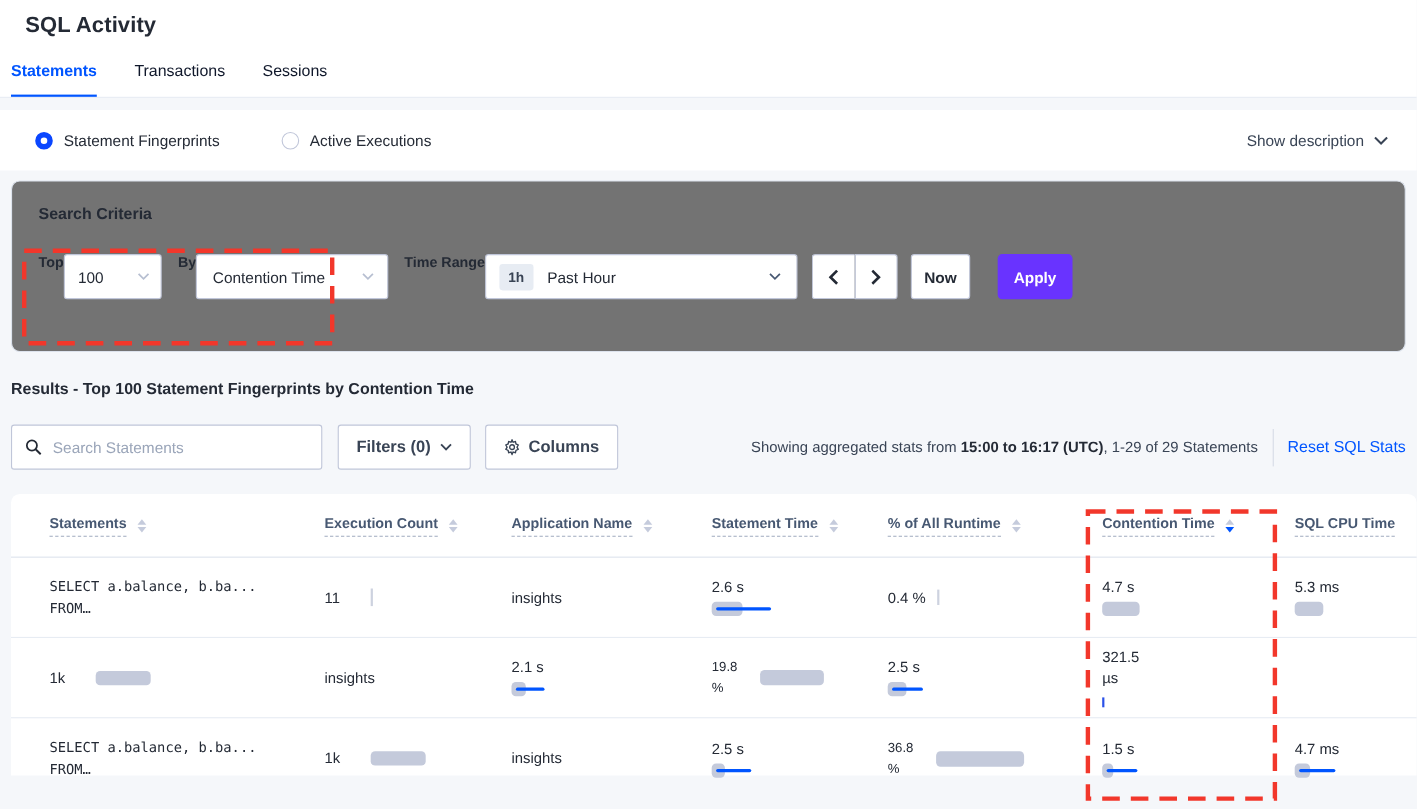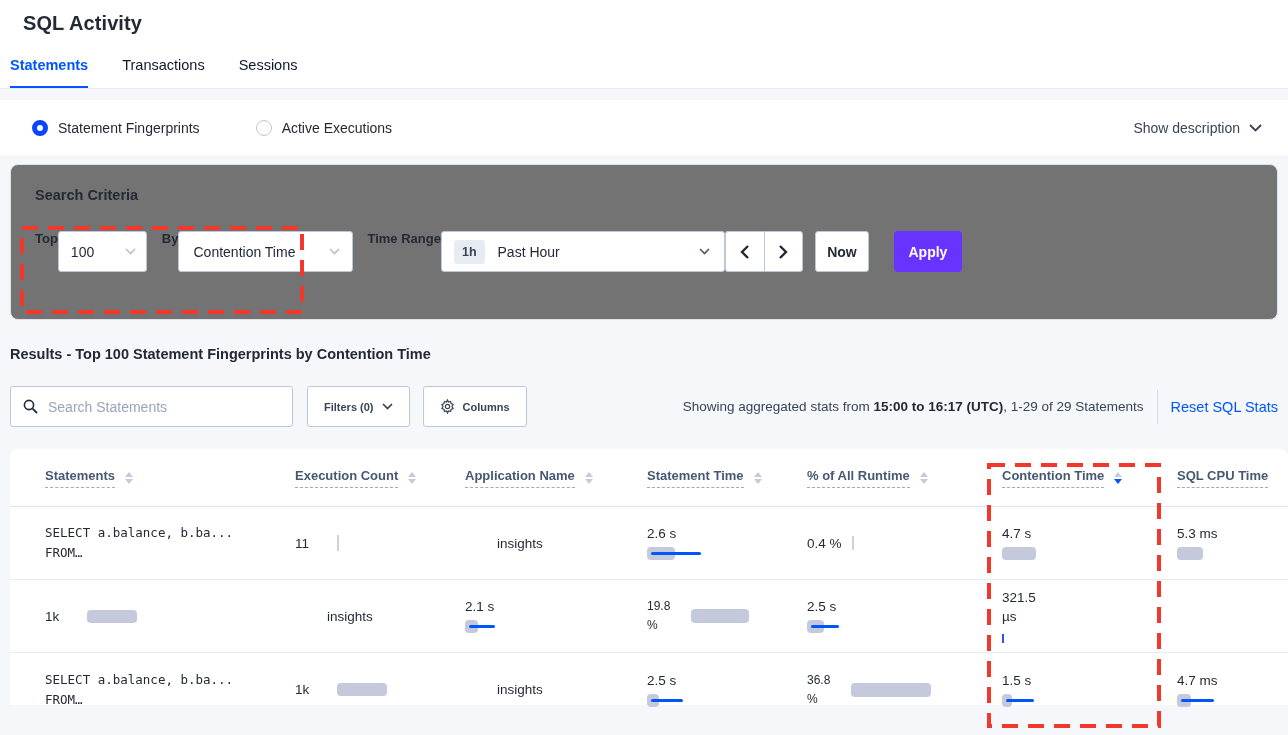--- a/index.html
+++ b/index.html
@@ -24,59 +24,59 @@
 
   .card { background:#737373; border:1px solid #dde3ed; border-radius:8px; margin:9px 10px 0 10px; height:156px; padding:22px 24px; }
   .card-heading { font-size:14.5px; font-weight:bold; color:#242a35; }
   .fields { display:flex; margin-top:28px; align-items:flex-end; }
   .field { display:flex; flex-direction:row; }
   .field-label { font-size:13px; font-weight:bold; color:#242a35; margin-bottom:8px; }
   .control { height:41px; border:1px solid #c0c6d9; border-radius:3px; background:#fff;
              display:flex; align-items:center; font-size:14px; color:#242a35; cursor:pointer; }
   .sel-top { width:89px; margin-right:15px; padding:0 10px 0 12px; justify-content:space-between; }
   .sel-by  { width:175px; margin-right:14px; padding:0 12px 0 14px; justify-content:space-between; }
-  .sel-time{ width:284px; padding:0 14px 0 12px; }
+  .sel-time{ width:284px; margin-right:13px; padding:0 14px 0 12px; }
   .time-badge { background:#e7ecf3; color:#394455; font-weight:bold; font-size:12.5px; border-radius:3px; padding:5px 8px; margin-right:13px; }
   .time-text { flex:1; }
   .arrow-group { display:flex; margin-right:12px; }
   .arrow-btn { width:39px; height:41px; border:1px solid #c0c6d9; background:#fff; display:flex; align-items:center; justify-content:center; cursor:pointer; }
   .arrow-btn:first-child { border-radius:3px 0 0 3px; border-right:none; }
   .arrow-btn:last-child { border-radius:0 3px 3px 0; }
   .btn-now { height:41px; width:54px; border:1px solid #c0c6d9; border-radius:3px; background:#fff;
              font-size:14px; font-weight:bold; color:#242a35; margin-right:25px; cursor:pointer;
              display:flex; align-items:center; justify-content:center; }
   .btn-apply { height:41px; width:68px; border:none; border-radius:4px; background:#6933ff; color:#fff;
                font-size:14px; font-weight:bold; cursor:pointer; display:flex; align-items:center; justify-content:center; }
 
   .results-heading { font-size:14.5px; font-weight:bold; color:#242a35; margin:26px 0 0 10px; }
 
   .toolbar { display:flex; align-items:center; margin:24px 10px 0 10px; }
   .search-box { width:283px; height:41px; border:1px solid #c0c6d9; border-radius:3px; background:#fff;
                 display:flex; align-items:center; padding:0 12px; margin-right:14px; }
   .search-box input { border:none; outline:none; font-size:14px; color:#242a35; flex:1; margin-left:10px; font-family:"Liberation Sans",sans-serif; }
   .search-box input::placeholder { color:#9aa5b9; }
-  .tb-btn { height:41px; border:1px solid #c0c6d9; border-radius:3px; background:#fff; font-size:11px; font-weight:bold;
+  .tb-btn { height:41px; border:1px solid #c0c6d9; border-radius:3px; background:#fff; font-size:15px; font-weight:bold;
             color:#394455; display:flex; align-items:center; gap:8px; padding:0 16px; margin-right:13px; cursor:pointer; }
   .stats { margin-left:auto; font-size:13.5px; color:#394455; white-space:nowrap; }
   .stats b { color:#242a35; }
   .reset-link { font-size:14.5px; color:#0055ff; border-left:1px solid #d6dbe7; padding:9px 0 9px 13px; margin-left:13px; white-space:nowrap; cursor:pointer; }
 
   .table-card { background:#fff; border-radius:8px 8px 0 0; margin:22px 0 0 10px; width:1278px; height:256px; }
   .tgrid { display:grid; grid-template-columns:250px 170px 182px 160px 195px 175px 1fr; padding-left:35px; align-items:center; }
   .thead { height:58px; border-bottom:1px solid #dde3ed; }
   .th { display:flex; align-items:center; gap:10px; }
   .th-label { font-size:13px; font-weight:bold; color:#475872; border-bottom:1px dashed #a0aabf; padding-bottom:4px; }
   .sorter { display:flex; flex-direction:column; gap:2px; cursor:pointer; }
   .car { width:0; height:0; border-left:4px solid transparent; border-right:4px solid transparent; }
   .car.up { border-bottom:5px solid #c5cbdc; }
   .car.dn { border-top:5px solid #c5cbdc; }
   .car.dn.active { border-top-color:#0055ff; }
   .trow { height:73px; border-bottom:1px solid #e7ecf3; }
   .sql { font-family:"DejaVu Sans Mono", monospace; font-size:12.5px; color:#242a35; line-height:20px; padding-right:14px; }
-  .cell-txt { font-size:13.5px; color:#242a35;margin-left:32px; }
+  .cell-txt { font-size:13.5px; color:#242a35; }
   .exec-cell { display:flex; align-items:center; gap:14px; }
   .exec-cell .num { font-size:13.5px; width:28px; }
   .bar-gray { height:13px; background:#c4cadb; border-radius:4px; display:inline-block; }
   .tick-gray { width:2px; height:16px; background:#cdd2df; display:inline-block; }
   .metric .mval { font-size:13.5px; color:#242a35; display:block; }
   .mbar { position:relative; height:13px; margin-top:6px; }
   .mbar .bar-gray { position:absolute; left:0; top:0; }
   .bar-blue { position:absolute; left:4px; top:5px; height:3px; background:#0055ff; border-radius:2px; }
   .pct-inline { display:flex; align-items:center; gap:10px; font-size:13.5px; }
   .pct-wrap { display:flex; align-items:center; gap:8px; }

